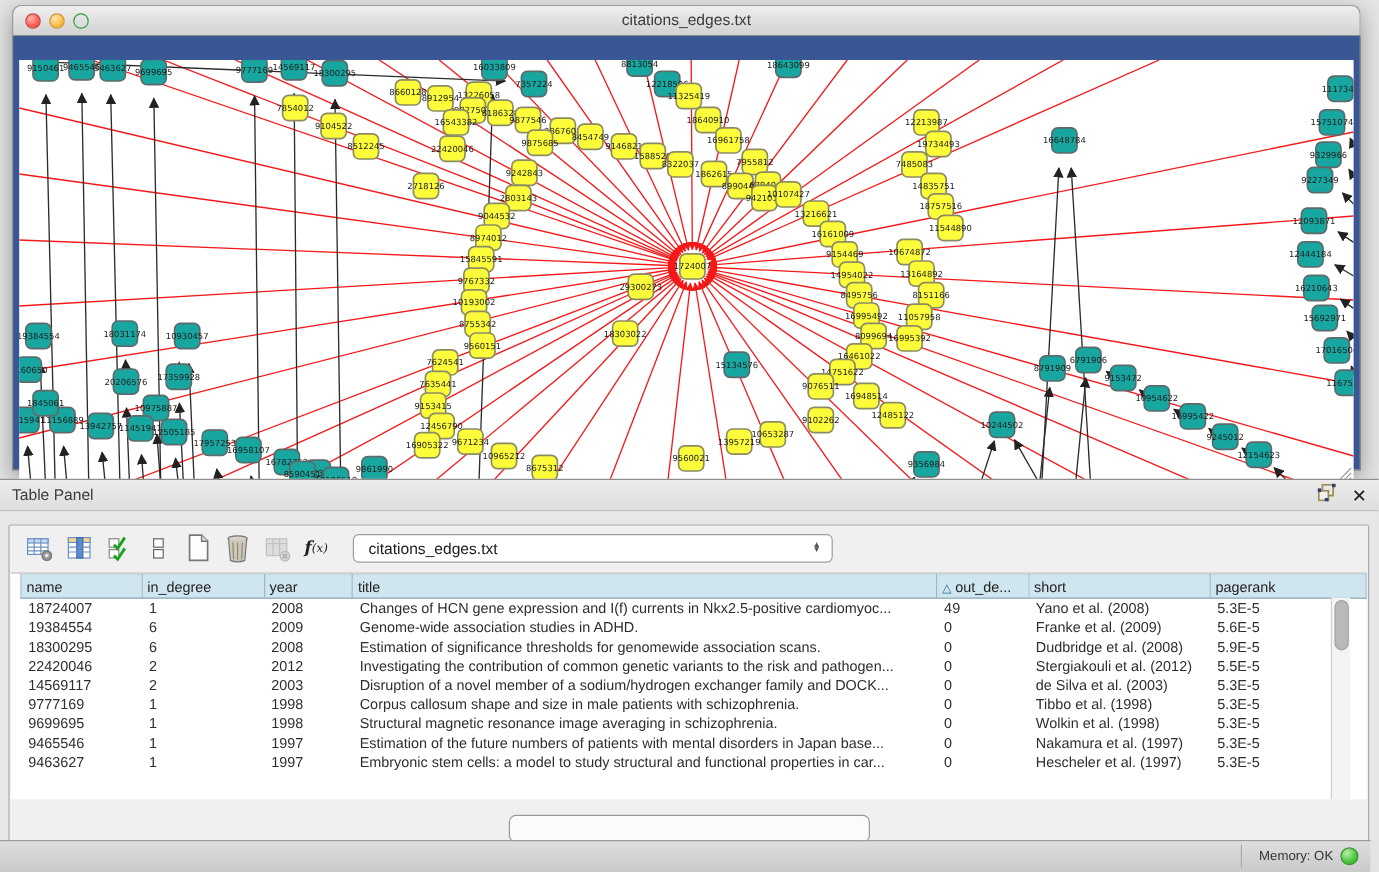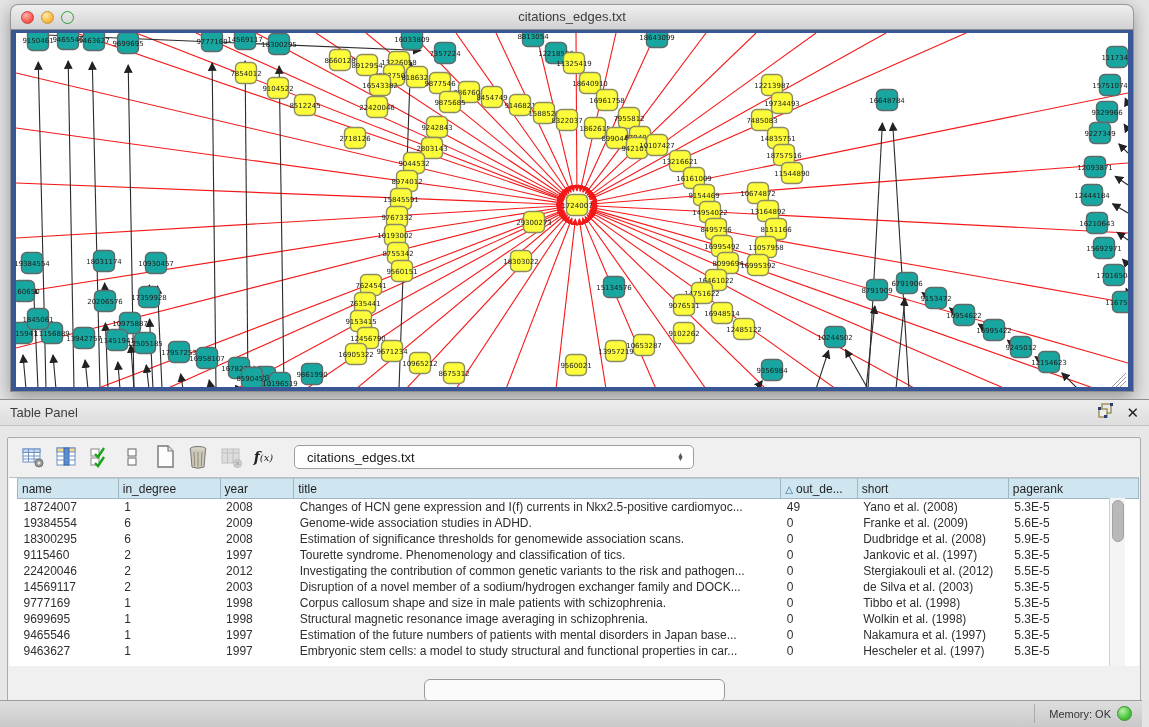--- a/index.html
+++ b/index.html
@@ -12,21 +12,21 @@
   .titlebar{height:26px;border-radius:8px 8px 0 0;border:1px solid #9a9a9a;border-bottom:1px solid #8f8f8f;
     background:linear-gradient(#efefef,#d2d2d2);position:relative;box-sizing:border-box;}
   .titlebar .title{position:absolute;left:0;right:0;top:4px;text-align:center;font-size:13px;color:#3c3c3c;}
   .lights{position:absolute;left:10px;top:6px;display:flex;gap:7px;}
   .light{width:13px;height:13px;border-radius:50%;box-sizing:border-box;}
   .light.red{background:radial-gradient(circle at 35% 30%,#ffb3ad,#fb5d55 60%,#d94438);border:1px solid #c94138;}
   .light.yellow{background:radial-gradient(circle at 35% 30%,#ffe9b0,#fdbc40 60%,#e0a030);border:1px solid #c79636;}
   .light.green{background:radial-gradient(circle at 35% 30%,#c4f2b8,#2ec845 60%,#24a336;);border:1px solid #2c9e3a;}
   .frame{position:absolute;left:0;top:26px;right:0;bottom:0;background:#3a5795;border-left:1px solid #8f8f8f;
     border-right:1px solid #8f8f8f;border-bottom:1px solid #8f8f8f;box-sizing:border-box;
-    padding:3px 5px 5px 5px;}
+    padding:20px 5px 5px 5px;}
   #net{display:block;background:#ffffff;}
   .redE{stroke:#f51818;stroke-width:1.1;}
   .blkE{stroke:#2b2b2b;stroke-width:1.1;}
   .ny{fill:#fcfc3a;stroke:#8c8c63;stroke-width:1.4;}
   .nt{fill:#18a7a0;stroke:#5e6a6a;stroke-width:1.4;}
   .nlab{font-family:"DejaVu Sans",sans-serif;font-size:7px;fill:#1b1b1b;text-anchor:middle;}
   .grip{stroke:#9a9a9a;stroke-width:1;}
 
   
   .table-panel{position:absolute;left:0;top:399px;width:1149px;bottom:27px;background:#e7e7e7;
@@ -847,29 +847,20 @@
               <tr>
                 <td class="c0">18300295</td>
                 <td class="c1">6</td>
                 <td class="c2">2008</td>
                 <td class="c3">Estimation of significance thresholds for genomewide association scans.</td>
                 <td class="c4">0</td>
                 <td class="c5">Dudbridge et al. (2008)</td>
                 <td class="c6">5.9E-5</td>
               </tr>
               <tr>
-                <td class="c0">9115460</td>
-                <td class="c1">2</td>
-                <td class="c2">1997</td>
-                <td class="c3">Tourette syndrome. Phenomenology and classification of tics.</td>
-                <td class="c4">0</td>
-                <td class="c5">Jankovic et al. (1997)</td>
-                <td class="c6">5.3E-5</td>
-              </tr>
-              <tr>
                 <td class="c0">22420046</td>
                 <td class="c1">2</td>
                 <td class="c2">2012</td>
                 <td class="c3">Investigating the contribution of common genetic variants to the risk and pathogen...</td>
                 <td class="c4">0</td>
                 <td class="c5">Stergiakouli et al. (2012)</td>
                 <td class="c6">5.5E-5</td>
               </tr>
               <tr>
                 <td class="c0">14569117</td>

